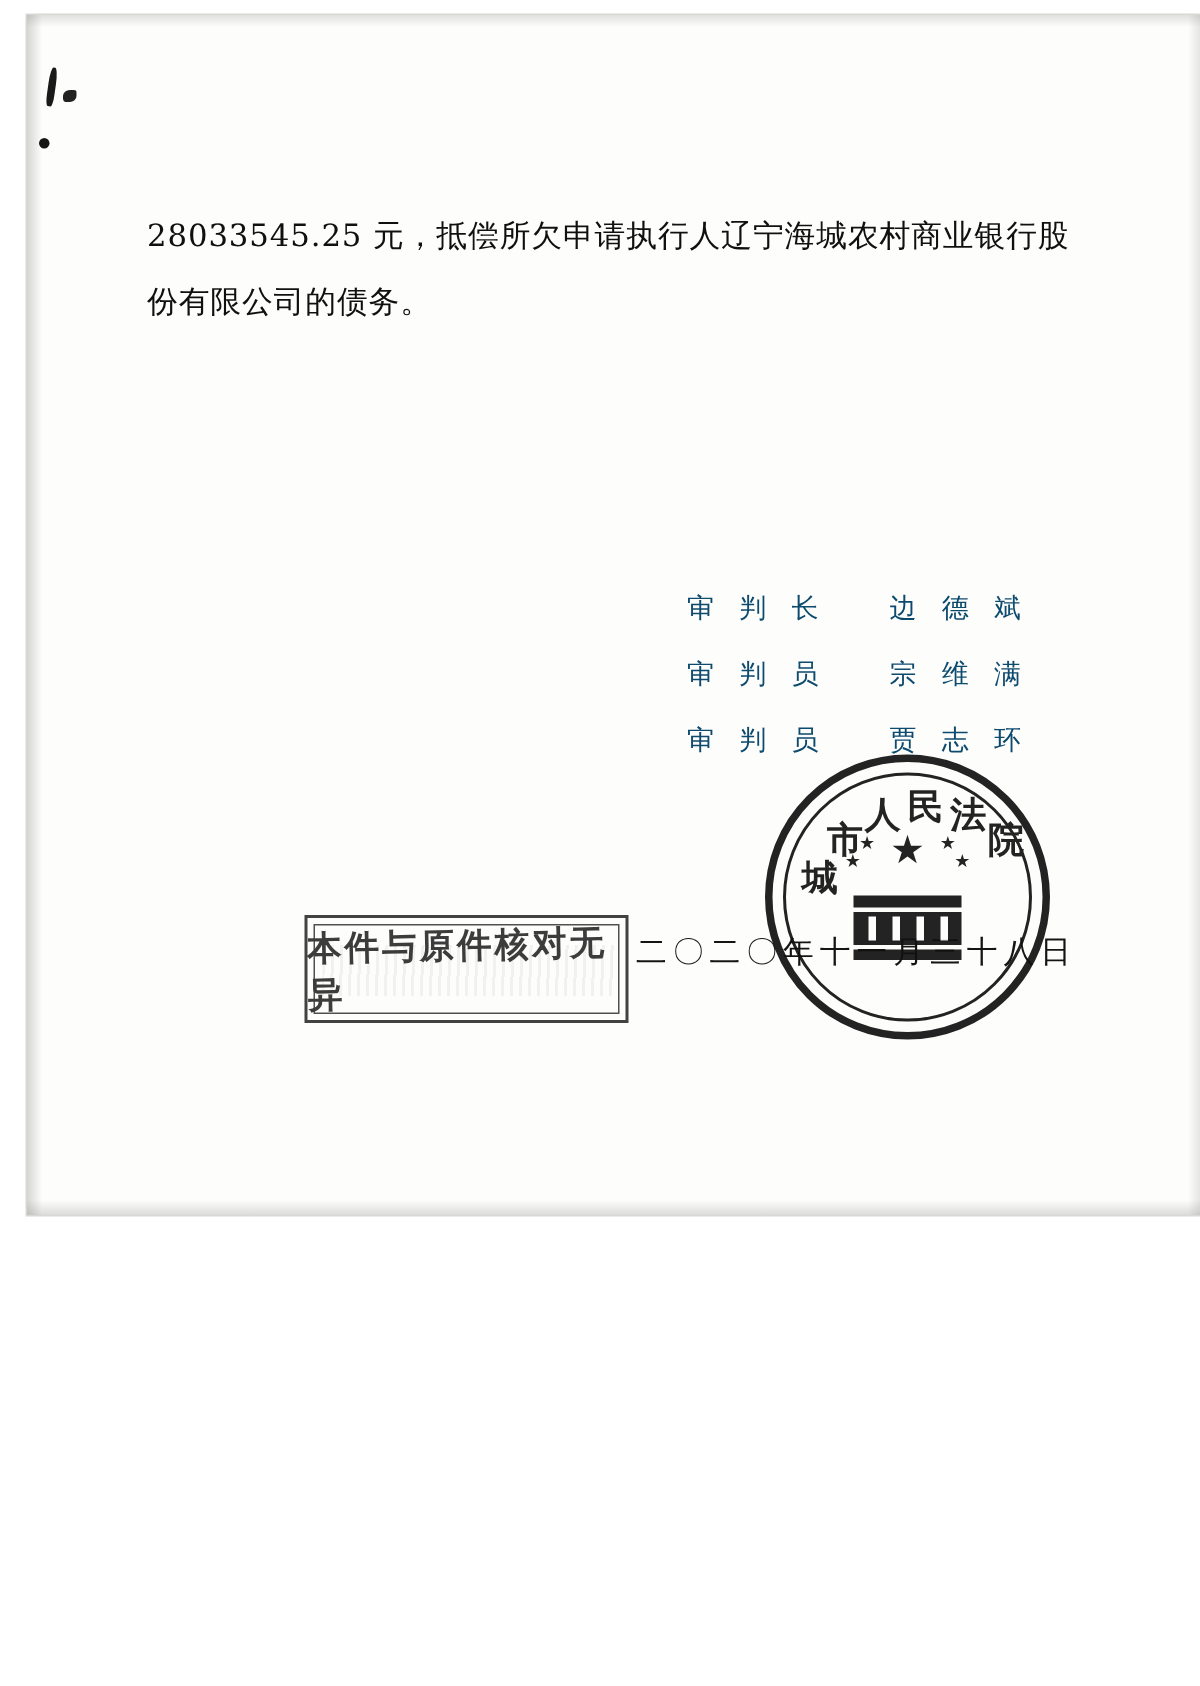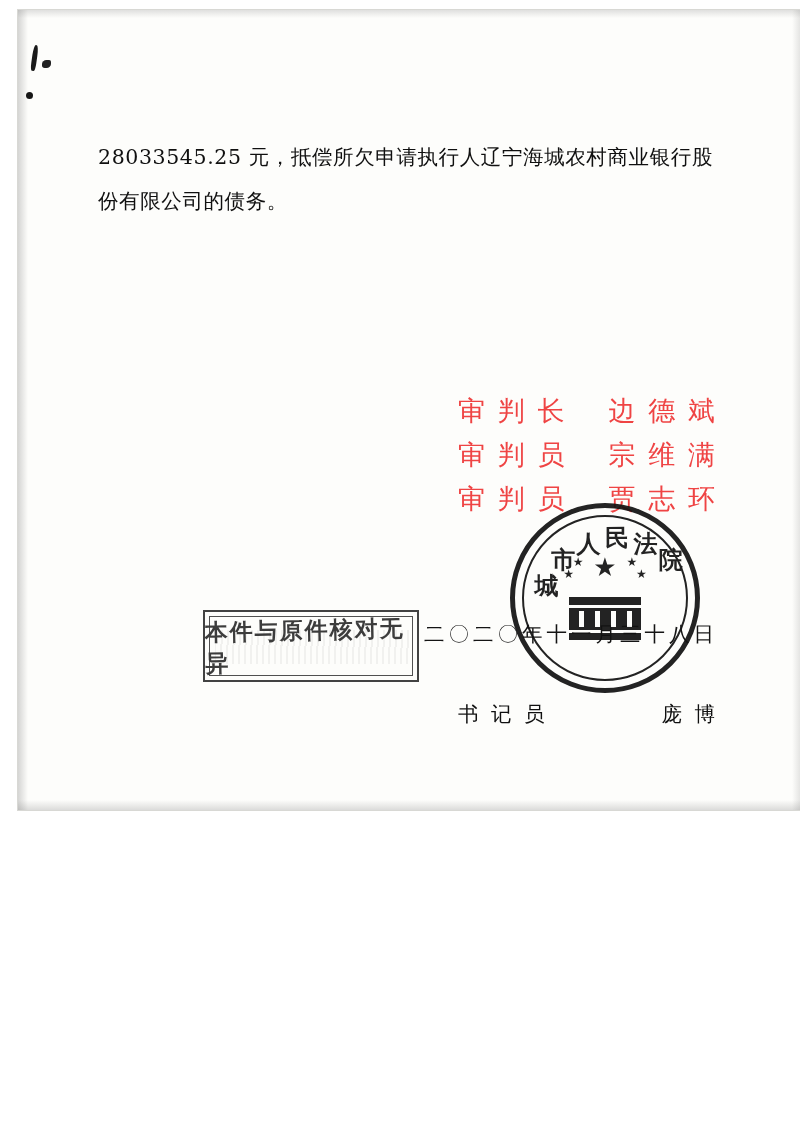--- a/index.html
+++ b/index.html
@@ -98,38 +98,38 @@
   .para-gap {
     margin-top: 14px;
   }
 
   
   .signature-block {
     position: absolute;
     right: 88px;
     top: 383px;
     width: 300px;
-    font-family: Liberation Serif, serif;
-    font-size: 27px;
-    color: #ef4444;
+    font-family: Liberation Mono, monospace;
+    font-size: 18px;
+    color: #0c4a6e;
   }
   .sig-row {
     display: flex;
     justify-content: flex-end;
     align-items: baseline;
     height: 44px;
     letter-spacing: 3px;
   }
   .sig-role {
     width: 135px;
     text-align: left;
   }
   .sig-name {
     width: 125px;
-    text-align: right;
+    text-align: left;
   }
 
   
   .date-line {
     position: absolute;
     right: 88px;
     top: 610px;
     font-family: "DejaVu Serif", serif;
     font-size: 20.5px;
     letter-spacing: 4px;
@@ -316,26 +316,20 @@
       <span class="sig-name">宗 维 满</span>
     </div>
     <div class="sig-row">
       <span class="sig-role">审 判 员</span>
       <span class="sig-name">贾 志 环</span>
     </div>
   </div>
 
   <div class="date-line">二〇二〇年十一月三十八日</div>
 
-  <div class="clerk-block">
-    <div class="sig-row">
-      <span class="sig-role">书 记 员</span>
-      <span class="sig-name">庞 博</span>
-    </div>
-  </div>
 
   <div class="seal">
     <div class="seal-inner-ring"></div>
     <div class="seal-text">
       <span class="seal-char" style="transform: rotate(-68deg) translate(0,-76px) rotate(68deg);">城</span>
       <span class="seal-char" style="transform: rotate(-45deg) translate(0,-76px) rotate(45deg);">市</span>
       <span class="seal-char" style="transform: rotate(-22deg) translate(0,-76px) rotate(22deg);">人</span>
       <span class="seal-char" style="transform: rotate(0deg) translate(0,-76px) rotate(0deg);">民</span>
       <span class="seal-char" style="transform: rotate(22deg) translate(0,-76px) rotate(-22deg);">法</span>
       <span class="seal-char" style="transform: rotate(45deg) translate(0,-76px) rotate(-45deg);">院</span>

